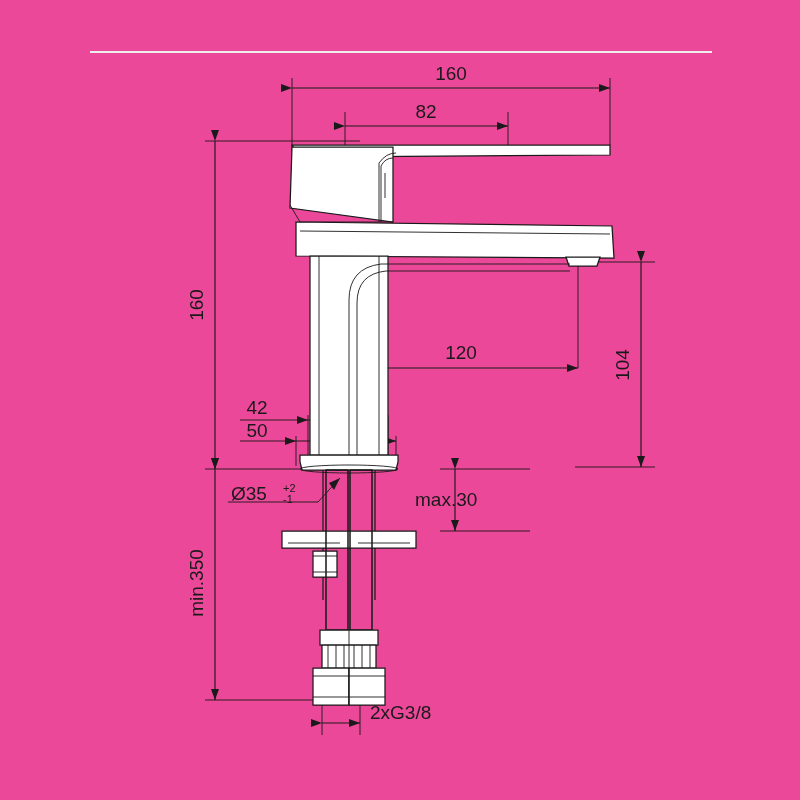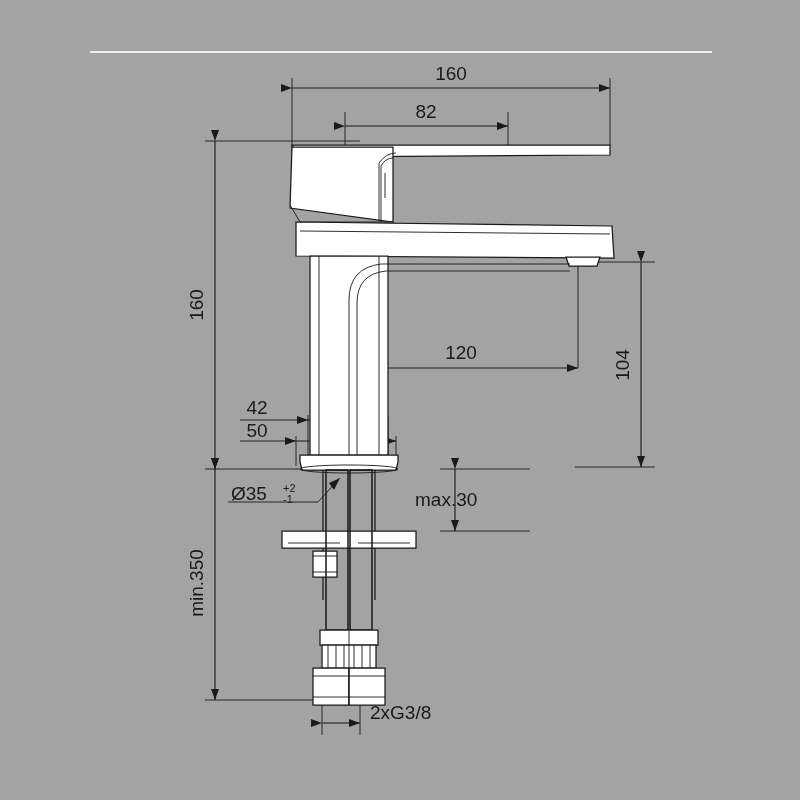--- a/index.html
+++ b/index.html
@@ -7,21 +7,21 @@
     padding: 0;
     background: #ffffff;
   }
   body {
     font-family: "Liberation Sans", sans-serif;
   }
   #canvas {
     position: relative;
     width: 800px;
     height: 800px;
-    background: #a3a3a3;
+    background: #ec4899;
     overflow: hidden;
   }
   svg.drawing {
     position: absolute;
     left: 0;
     top: 0;
     width: 800px;
     height: 800px;
   }
   .dimtext {

